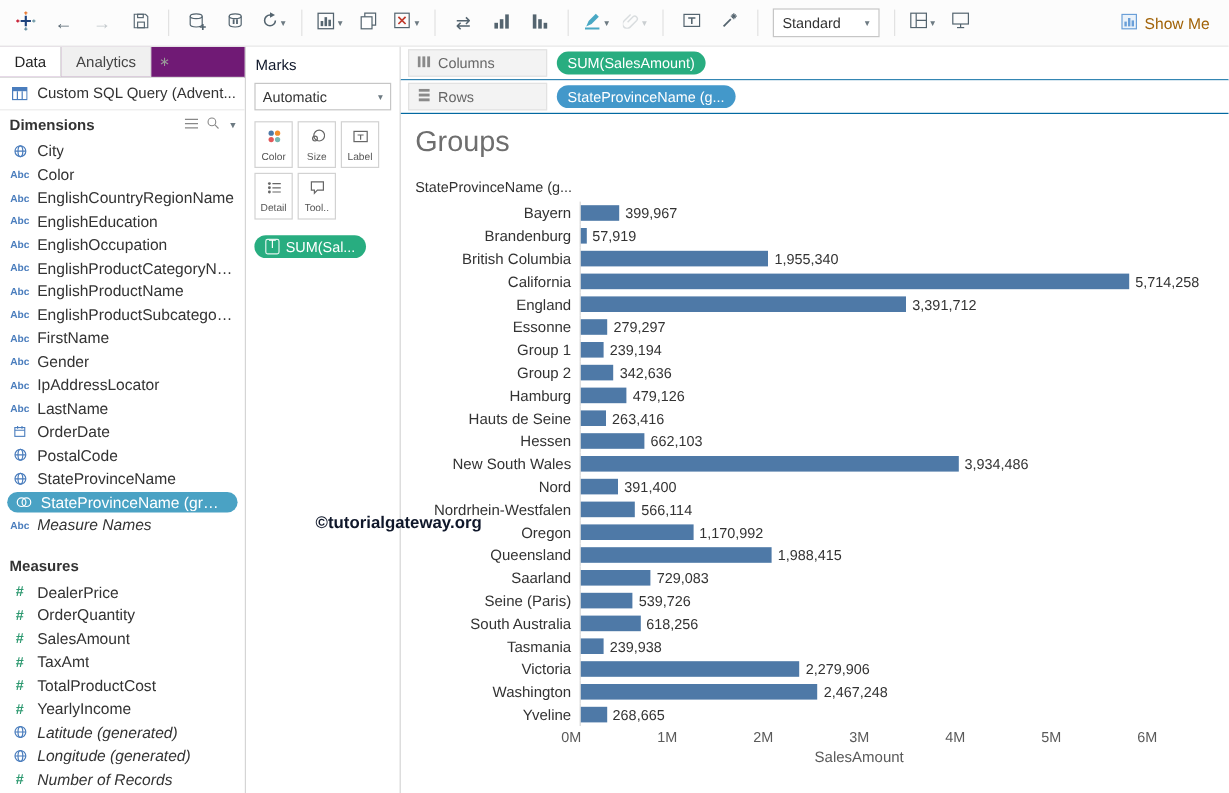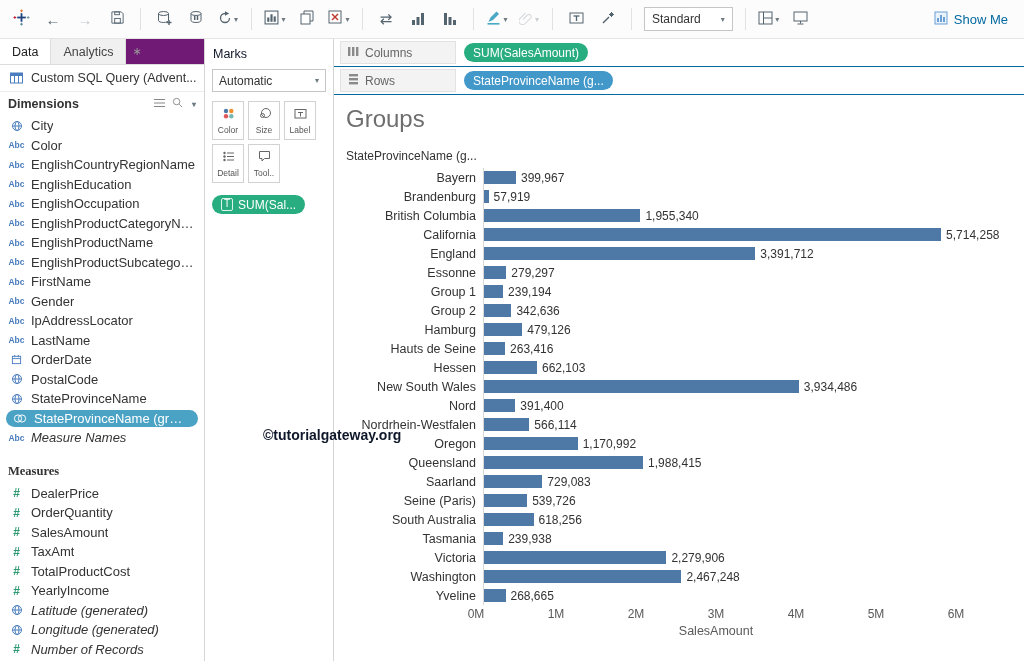--- a/index.html
+++ b/index.html
@@ -8,34 +8,34 @@
 
   
   .toolbar{height:38px;display:flex;align-items:center;padding:0 10px 0 6px;background:#fcfcfc;border-bottom:1px solid #e4e4e4;}
   #toolbar-items{display:flex;align-items:center;gap:2px;}
   .tbtn{min-width:24px;height:26px;display:flex;align-items:center;justify-content:center;color:#54646f;font-size:15px;padding:0 3px;border-radius:2px;}
   .tbtn.disabled{opacity:.35;}
   .tcaret{font-size:8px;color:#6d7a82;margin-left:2px;}
   .tsep{width:1px;height:22px;background:#e2e2e2;margin:0 6px;}
   .tselect{border:1px solid #c6c6c6;background:#fff;height:22px;padding:0 7px;display:flex;align-items:center;gap:18px;font-size:12px;color:#333;margin:0 4px;}
   .toolbar-right{margin-left:auto;}
-  .showme{display:flex;align-items:center;gap:6px;font-size:13px;color:#0369a1;padding:3px 6px;}
+  .showme{display:flex;align-items:center;gap:6px;font-size:13px;color:#a16207;padding:3px 6px;}
 
   
   .bodyrow{display:flex;height:623px;}
 
   
   .left-pane{width:204px;border-right:1px solid #d5d5d5;display:flex;flex-direction:column;overflow:hidden;background:#fff;}
   .pane-tabs{display:flex;align-items:stretch;height:25px;background:#701a75;border-bottom:1px solid #ddd;flex-shrink:0;}
   .tab{display:flex;align-items:center;padding:0 12px;font-size:12.5px;color:#444;border-right:1px solid #ddd;background:#f0f0f0;}
   .tab.active{background:#fff;color:#222;}
   .tab-opt{margin-left:6px;display:flex;align-items:center;color:#999;font-size:11px;}
   .datasource{height:26px;display:flex;align-items:center;gap:6px;padding:0 8px;border-bottom:1px solid #ececec;font-size:12.5px;color:#333;white-space:nowrap;overflow:hidden;flex-shrink:0;}
   .section-header{display:flex;align-items:center;height:24px;padding:0 8px;font-size:12.5px;font-weight:bold;color:#333;flex-shrink:0;}
-  .measures-header{margin-top:12px;font-family:Liberation Serif, serif;}
+  .measures-header{margin-top:12px;}
   .hdr-icons{margin-left:auto;display:flex;align-items:center;gap:7px;color:#777;}
   .field{display:flex;align-items:center;height:19.5px;padding:0 6px;white-space:nowrap;overflow:hidden;}
   .pillwrap{display:flex;align-items:center;gap:6px;padding:0 2px;min-width:0;}
   .field.selected .pillwrap{border-radius:9px;color:#fff;padding:1px 9px 1px 5px;}
   .flabel{white-space:nowrap;overflow:hidden;text-overflow:ellipsis;font-size:13px;}
   .field.italic .flabel{font-style:italic;}
   .ficon{display:flex;align-items:center;justify-content:center;width:17px;flex-shrink:0;}
   .abct{font-size:8.5px;font-weight:bold;}
   .hasht{font-size:12px;font-weight:bold;}
 

